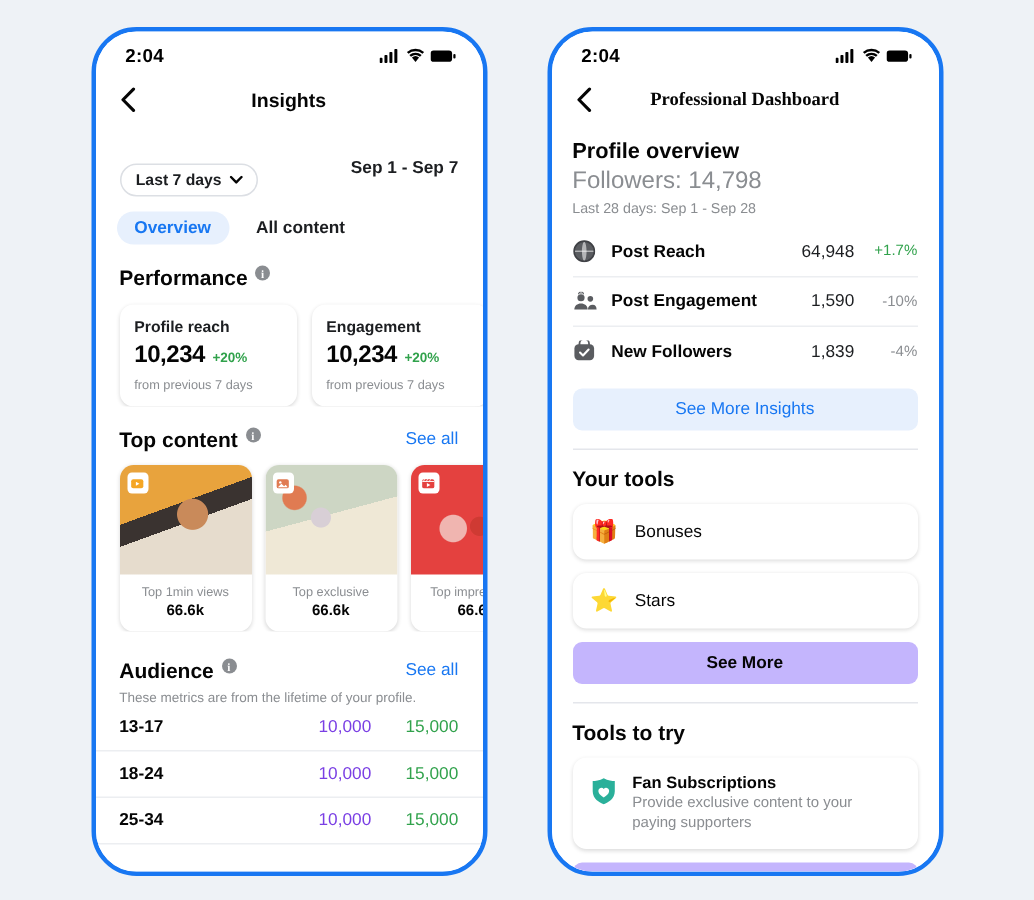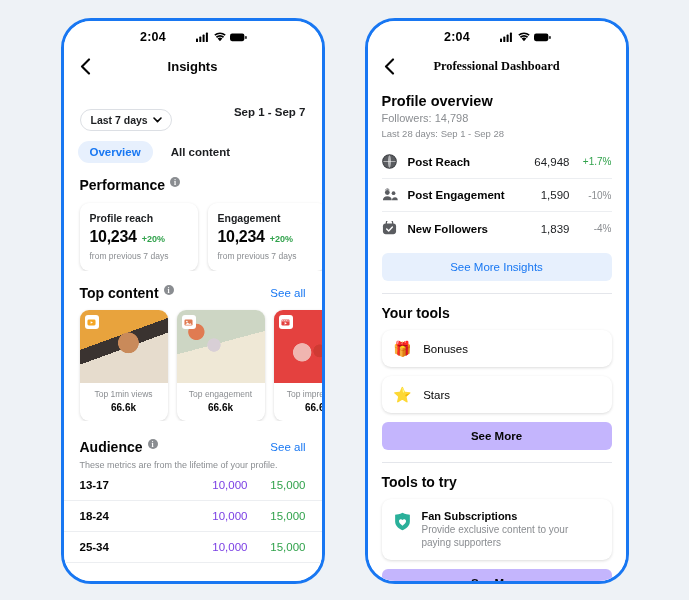--- a/index.html
+++ b/index.html
@@ -34,21 +34,21 @@
     inset: 0;
     overflow: hidden;
     background: #fff;
   }
 
   
   .statusbar {
     height: 28px;
     display: flex;
     align-items: center;
-    justify-content: center;
+    justify-content: space-between;
     padding: 4px 18px 0 20px;
     gap: 30px;
   }
   .status-time {
     font-size: 12.5px; font-weight: bold; color: #000; letter-spacing: .2px;
   }
   .status-icons { display: flex; align-items: center; gap: 4px; }
   .ic-signal { display: block; }
   .ic-wifi { display: block; }
   .ic-batt { display: block; }
@@ -178,21 +178,21 @@
   .aud-note { font-size: 9px; color: #8a8d91; padding: 5px 16px 0 16px; }
   .aud-row {
     display: flex; align-items: center;
     padding: 9px 16px;
     border-bottom: 1px solid #eceef1;
   }
   .aud-label { font-size: 11.5px; font-weight: bold; color: #050505; flex: 1; }
   .aud-v1 { font-size: 11.5px; color: #7a3fe4; width: 58px; text-align: right; }
   .aud-v2 { font-size: 11.5px; color: #31a24c; width: 58px; text-align: right; }
   .po-title { font-size: 14.5px; font-weight: bold; color: #050505; padding: 10px 14px 0 14px; }
-  .po-followers { font-size: 11px; color: #8a8d91; padding: 3px 14px 0 14px; }
+  .po-followers { font-size: 16px; color: #8a8d91; padding: 3px 14px 0 14px; }
   .po-days { font-size: 9.5px; color: #8a8d91; padding: 4px 14px 0 14px; }
 
   .mrow {
     display: flex; align-items: center;
     margin: 0 14px;
     padding: 9px 0;
     border-bottom: 1px solid #eceef1;
   }
   .mrow:last-of-type { border-bottom: none; }
   .mrow-icon { width: 22px; display: flex; align-items: center; }
@@ -348,21 +348,21 @@
           <div class="thumb-img art-desk">
             <div class="badge">
               <svg width="9" height="9" viewBox="0 0 10 10">
                 <rect x="0.5" y="1.6" width="9" height="6.8" rx="1.4" fill="#e07b52"></rect>
                 <circle cx="3.2" cy="4" r="0.9" fill="#fff"></circle>
                 <path d="M1.4 7.6 L4 5 L6 6.8 L7.2 5.8 L8.6 7.6Z" fill="#fff"></path>
               </svg>
             </div>
           </div>
           <div class="thumb-meta">
-            <div class="thumb-label">Top engagement</div>
+            <div class="thumb-label">Top exclusive</div>
             <div class="thumb-value">66.6k</div>
           </div>
         </div>
         <div class="thumb-card">
           <div class="thumb-img art-smoothie">
             <div class="badge">
               <svg width="9" height="9" viewBox="0 0 10 10">
                 <rect x="0.5" y="1.6" width="9" height="6.8" rx="1.4" fill="#e4413f"></rect>
                 <path d="M0.6 3.3 H9.4" stroke="#fff" stroke-width="0.7"></path>
                 <path d="M2.4 1.6 L1.3 3.3 M4.6 1.6 L3.5 3.3 M6.8 1.6 L5.7 3.3" stroke="#fff" stroke-width="0.6"></path>

